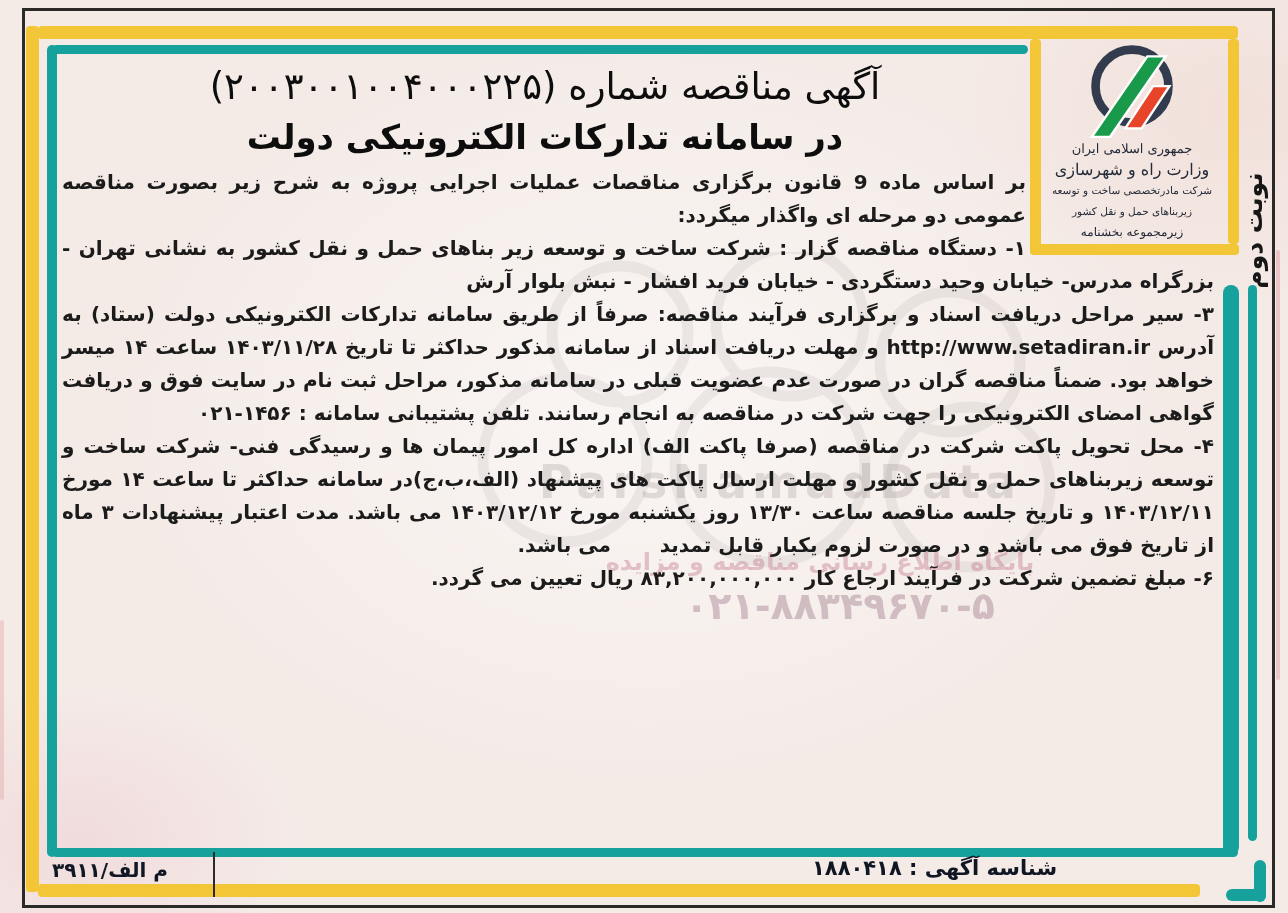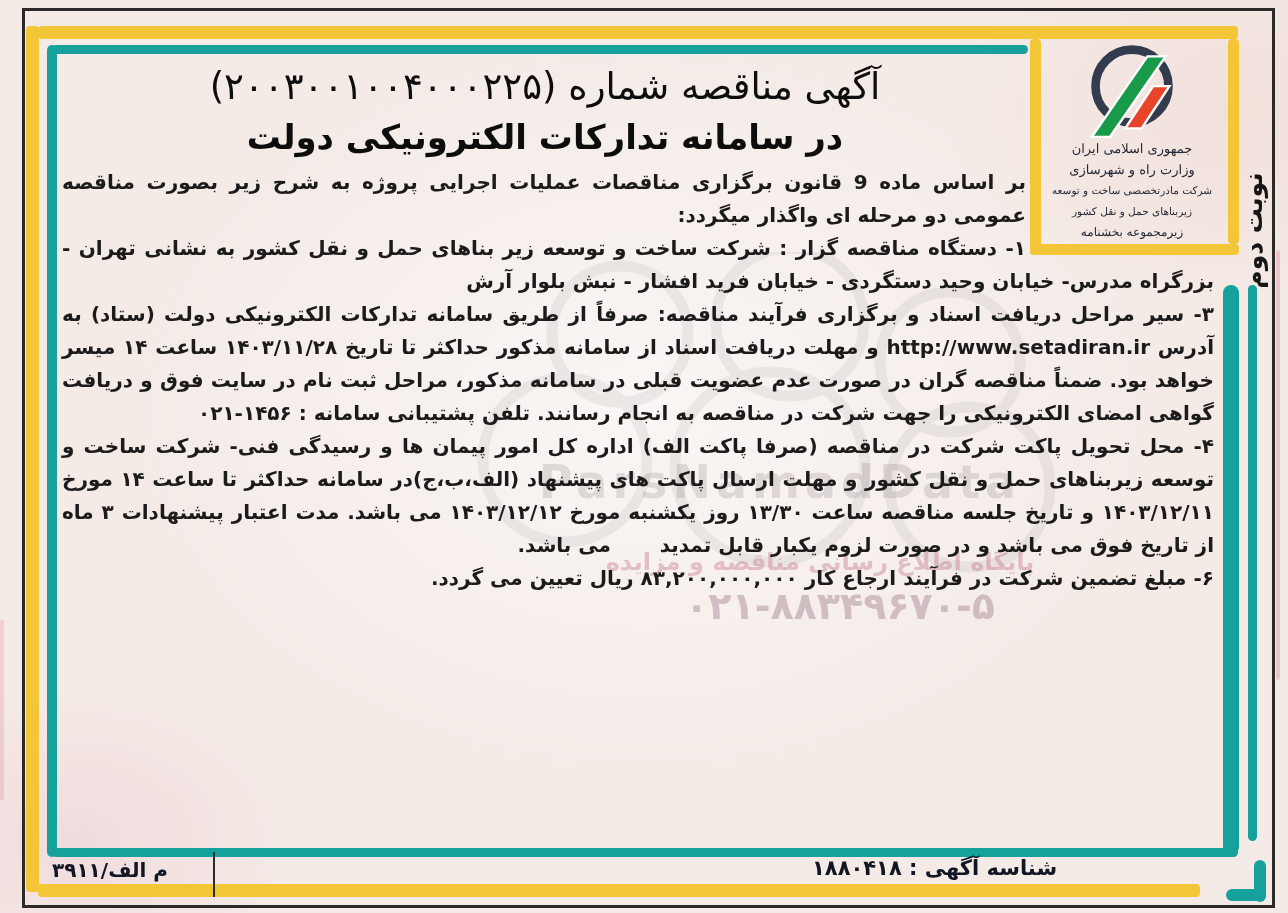--- a/index.html
+++ b/index.html
@@ -31,21 +31,21 @@
   .t-hook-v{left:1254px;top:860px;width:12px;height:42px;border-radius:6px;}
   .t-hook-h{left:1226px;top:889px;width:40px;height:12px;border-radius:6px;}
   .bleed-right{left:1276px;top:250px;width:4px;height:430px;background:rgba(221,122,133,.33);border-radius:4px;}
   .bleed-left{left:0;top:620px;width:4px;height:180px;background:rgba(221,122,133,.25);border-radius:4px;}
 
   
   .logo-box{left:1041px;top:42px;width:182px;height:200px;text-align:center;}
   .logo-box svg{display:block;margin:0 auto;}
   .logo-caption{direction:rtl;font-family:"DejaVu Serif",serif;color:#232a38;line-height:21px;}
   .cap1{font-size:13px;}
-  .cap2{font-size:13px;}
+  .cap2{font-size:16px;}
   .cap3{font-size:10.5px;letter-spacing:-0.3px;}
   .cap4{font-size:12px;}
 
   
   .nobat{left:1231px;top:170px;width:44px;height:120px;display:flex;align-items:center;justify-content:center;}
   .nobat span{transform:rotate(-90deg);white-space:nowrap;font-weight:bold;font-size:25px;color:#161616;}
 
   
   .title{left:60px;top:46px;width:970px;text-align:center;direction:rtl;color:#0d0d0d;}
   .title .l1{font-size:37px;font-weight:400;margin-top:19px;}

